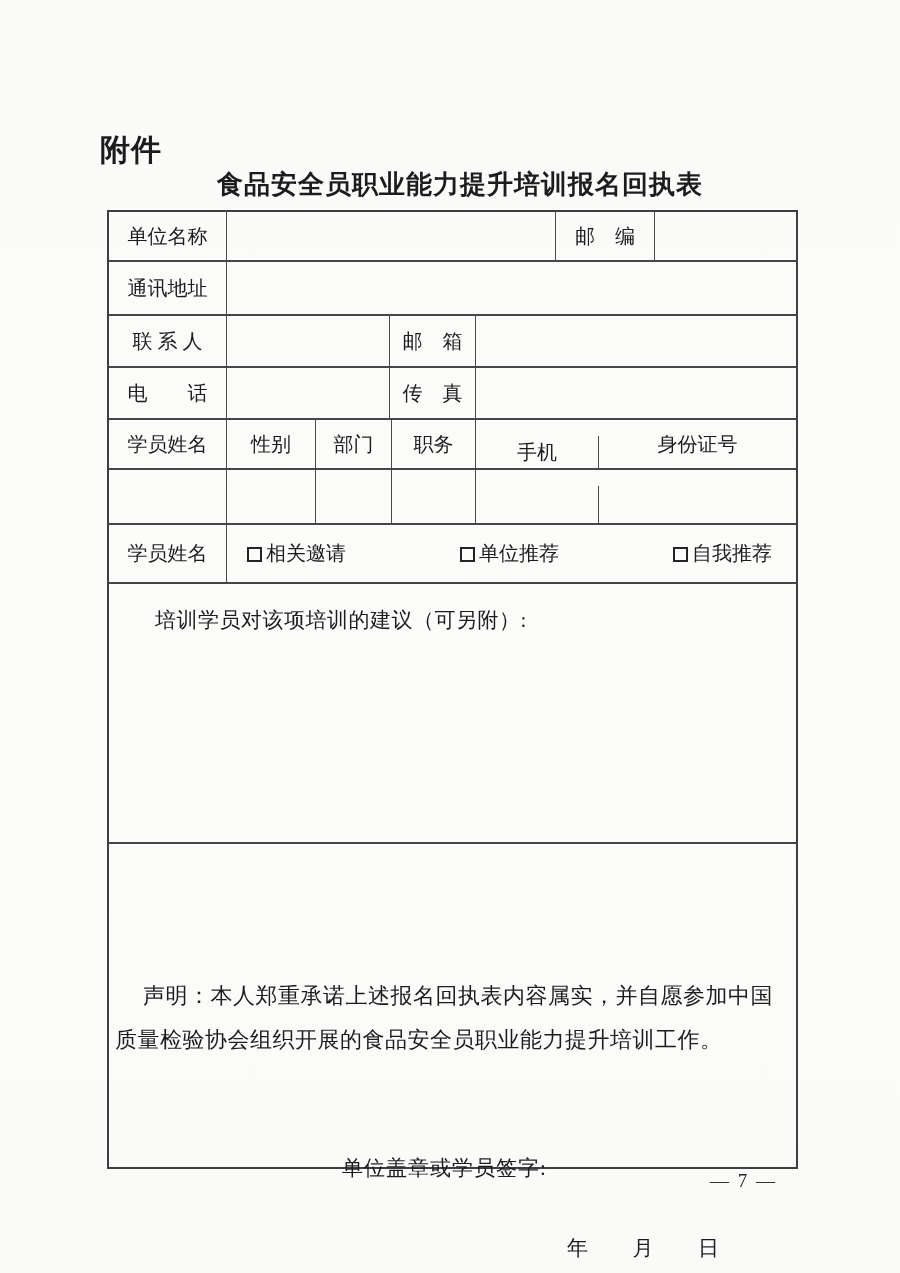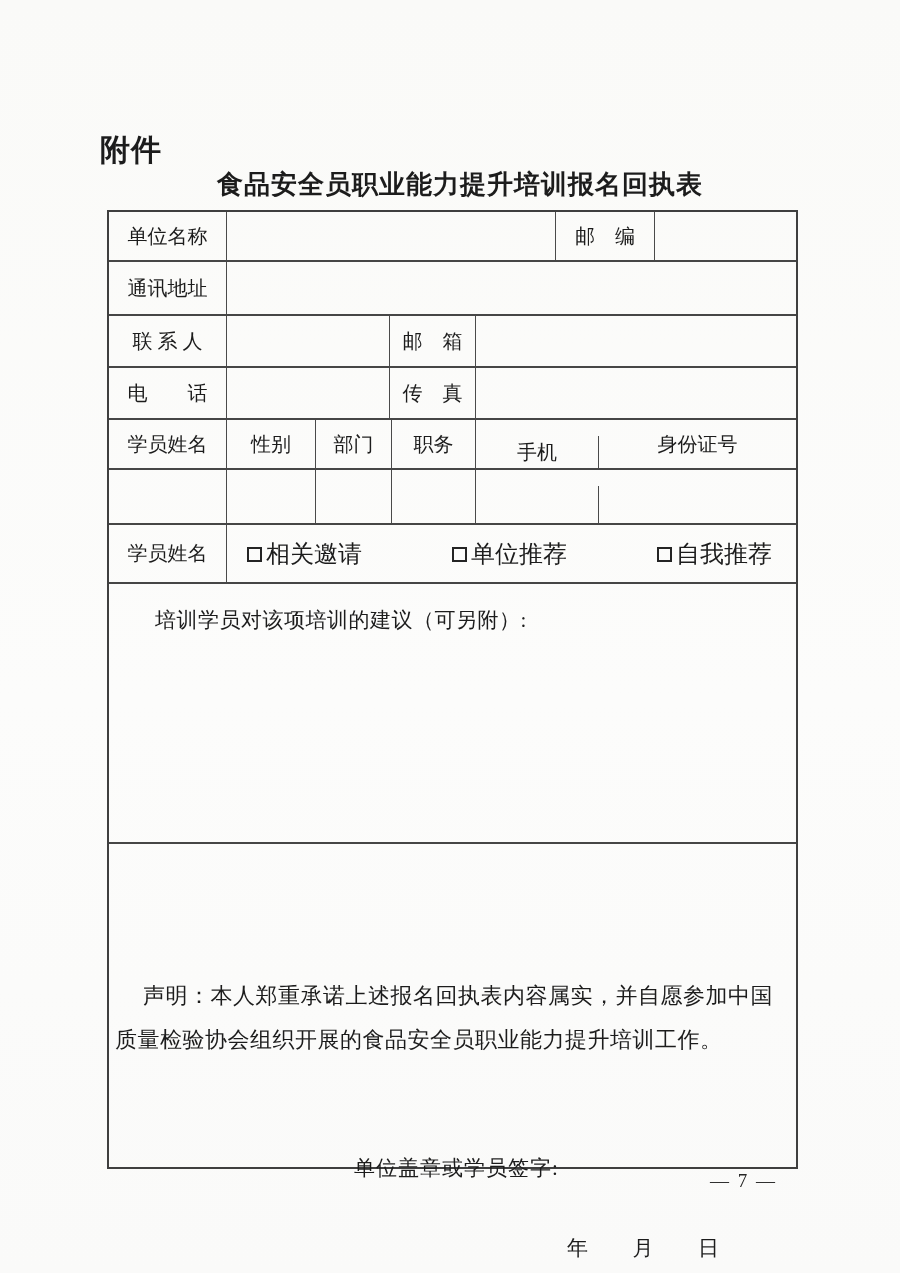--- a/index.html
+++ b/index.html
@@ -51,21 +51,21 @@
   .w-c2    { width:163px; flex:0 0 163px; }
   .w-c3    { width:86px;  flex:0 0 86px; }
   .w-s2 { width:89px;  flex:0 0 89px; }
   .w-s3 { width:76px;  flex:0 0 76px; }
   .w-s4 { width:84px;  flex:0 0 84px; }
   .w-s5 { width:123px; flex:0 0 123px;margin-top:16px; }
   .reg-options {
     flex:1 1 auto;
     display:flex; align-items:center; justify-content:space-between;
     padding:0 24px 0 20px;
-    font-size:24px;
+    font-size:20px;
   }
   .option { display:flex; align-items:center; }
   .cb {
     width:15px; height:15px;
     border:2px solid #242424;
     margin-right:4px; margin-top:1px;
     display:inline-block; background:transparent;
   }
   .suggest-cell {
     flex:1 1 auto;
@@ -75,21 +75,21 @@
   }
   .decl-cell {
     position:relative;
     flex:1 1 auto; display:block;
     padding:24px 6px 0 6px;
     font-size:22px; line-height:44px; letter-spacing:0.5px;
   }
   .decl-line1 { text-indent:28px; }
   .sig-line {
     position:absolute; left:233px; top:196px;
-    font-size:21px; letter-spacing:1px;margin-left:12px;
+    font-size:21px; letter-spacing:1px;
   }
   .date-line {
     position:absolute; left:458px; top:276px;
     display:flex; gap:44px;
     font-size:21px;
   }
   .page-num {
     position:absolute; left:710px; top:1170px;
     font-size:19px; letter-spacing:2px; color:#262626;
   }

